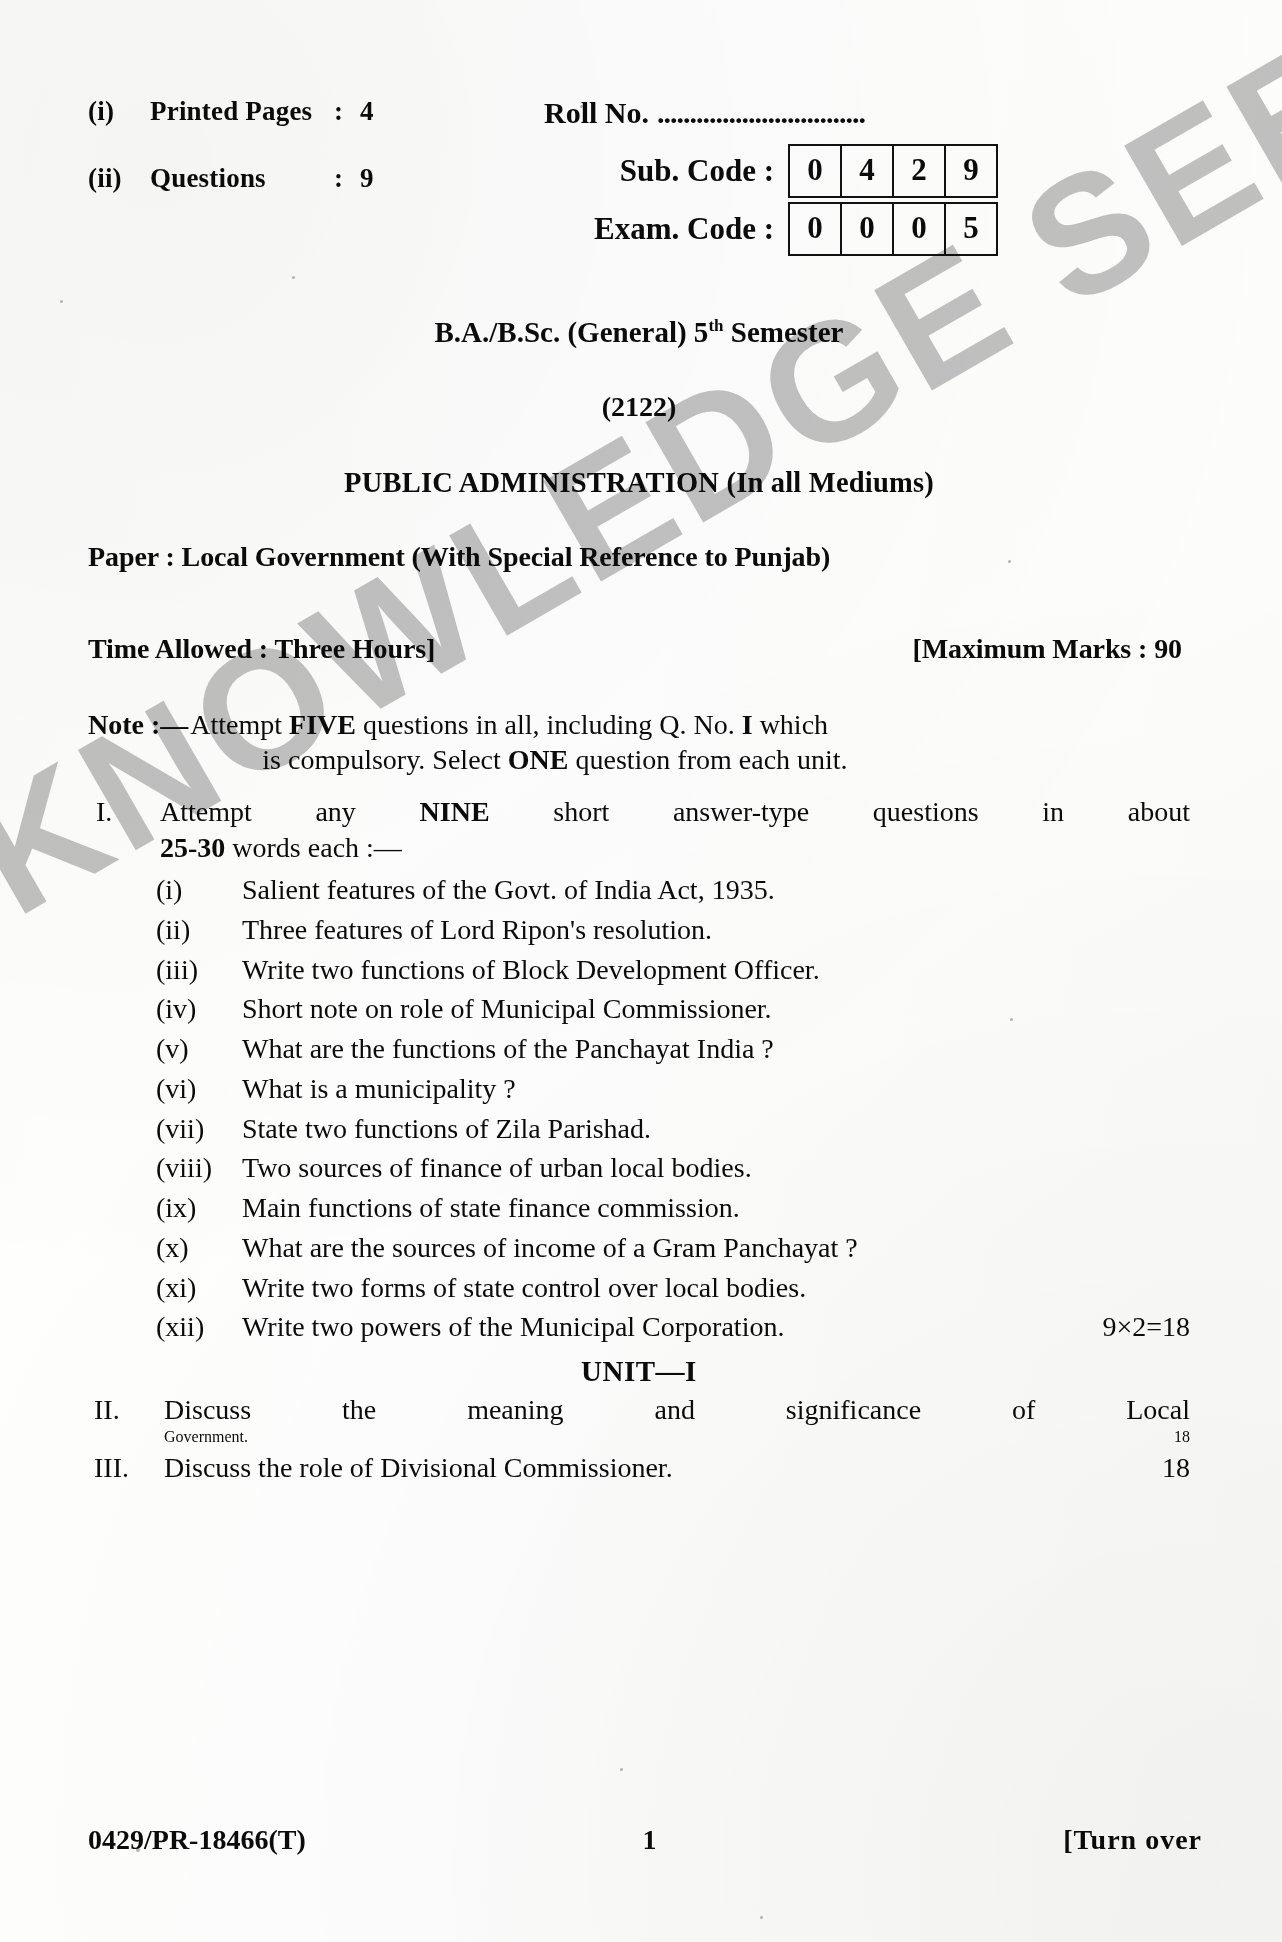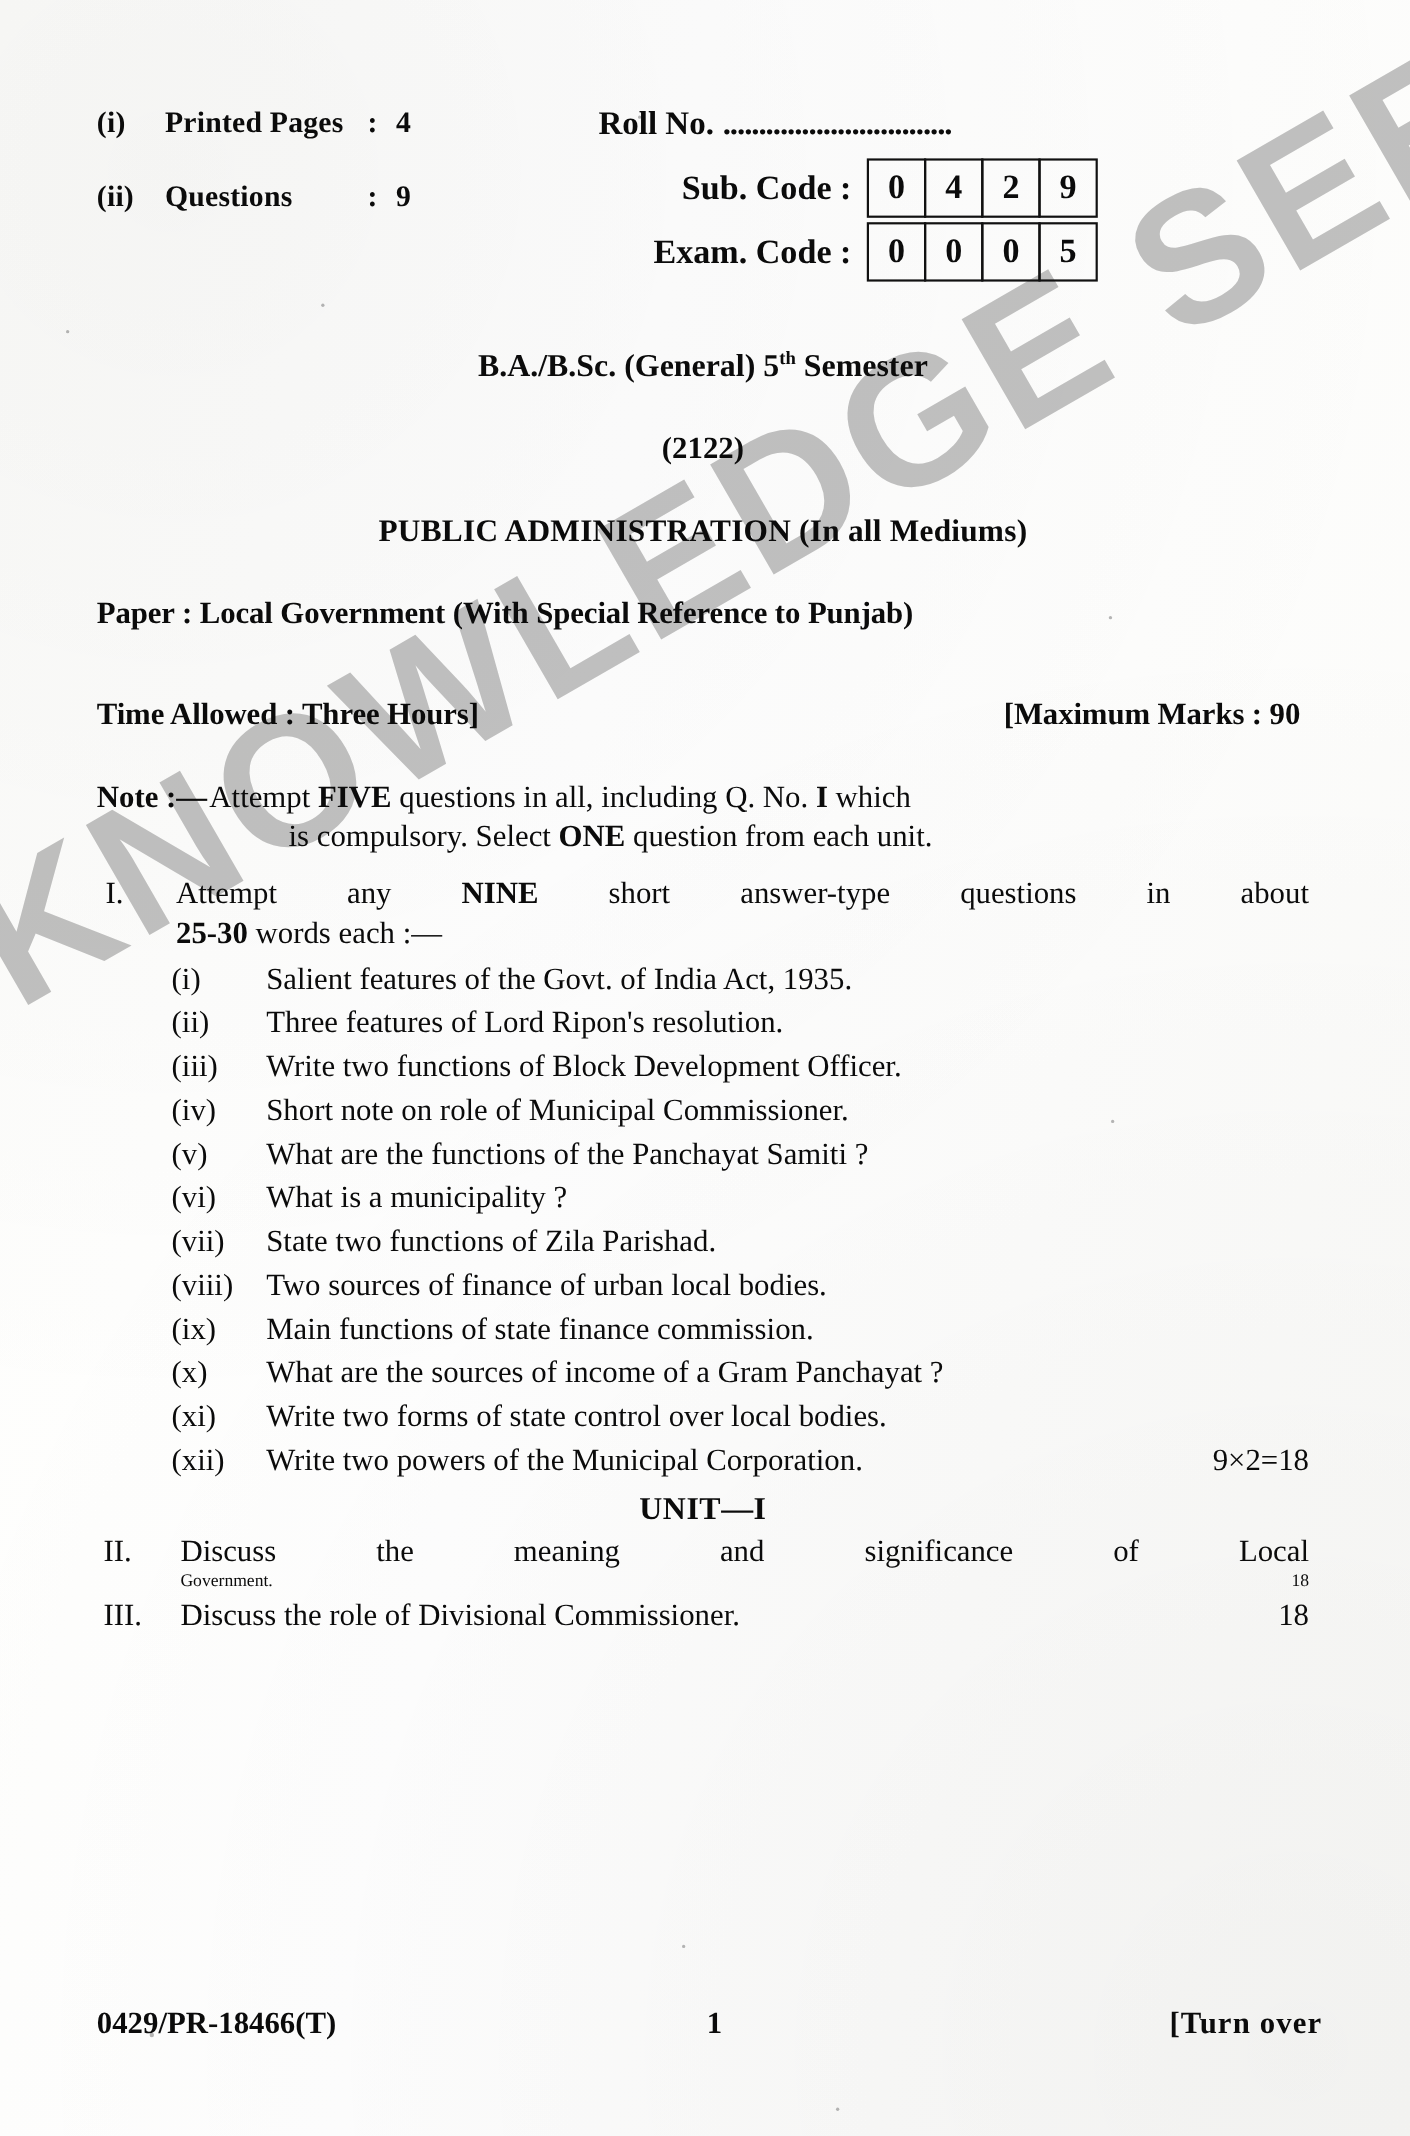--- a/index.html
+++ b/index.html
@@ -378,21 +378,21 @@
         <span class="sub-text">Write two functions of Block Development Officer.</span>
       </div>
 
       <div class="sub">
         <span class="sub-num">(iv)</span>
         <span class="sub-text">Short note on role of Municipal Commissioner.</span>
       </div>
 
       <div class="sub">
         <span class="sub-num">(v)</span>
-        <span class="sub-text">What are the functions of the Panchayat Samiti ?</span>
+        <span class="sub-text">What are the functions of the Panchayat India ?</span>
       </div>
 
       <div class="sub">
         <span class="sub-num">(vi)</span>
         <span class="sub-text">What is a municipality ?</span>
       </div>
 
       <div class="sub">
         <span class="sub-num">(vii)</span>
         <span class="sub-text">State two functions of Zila Parishad.</span>

